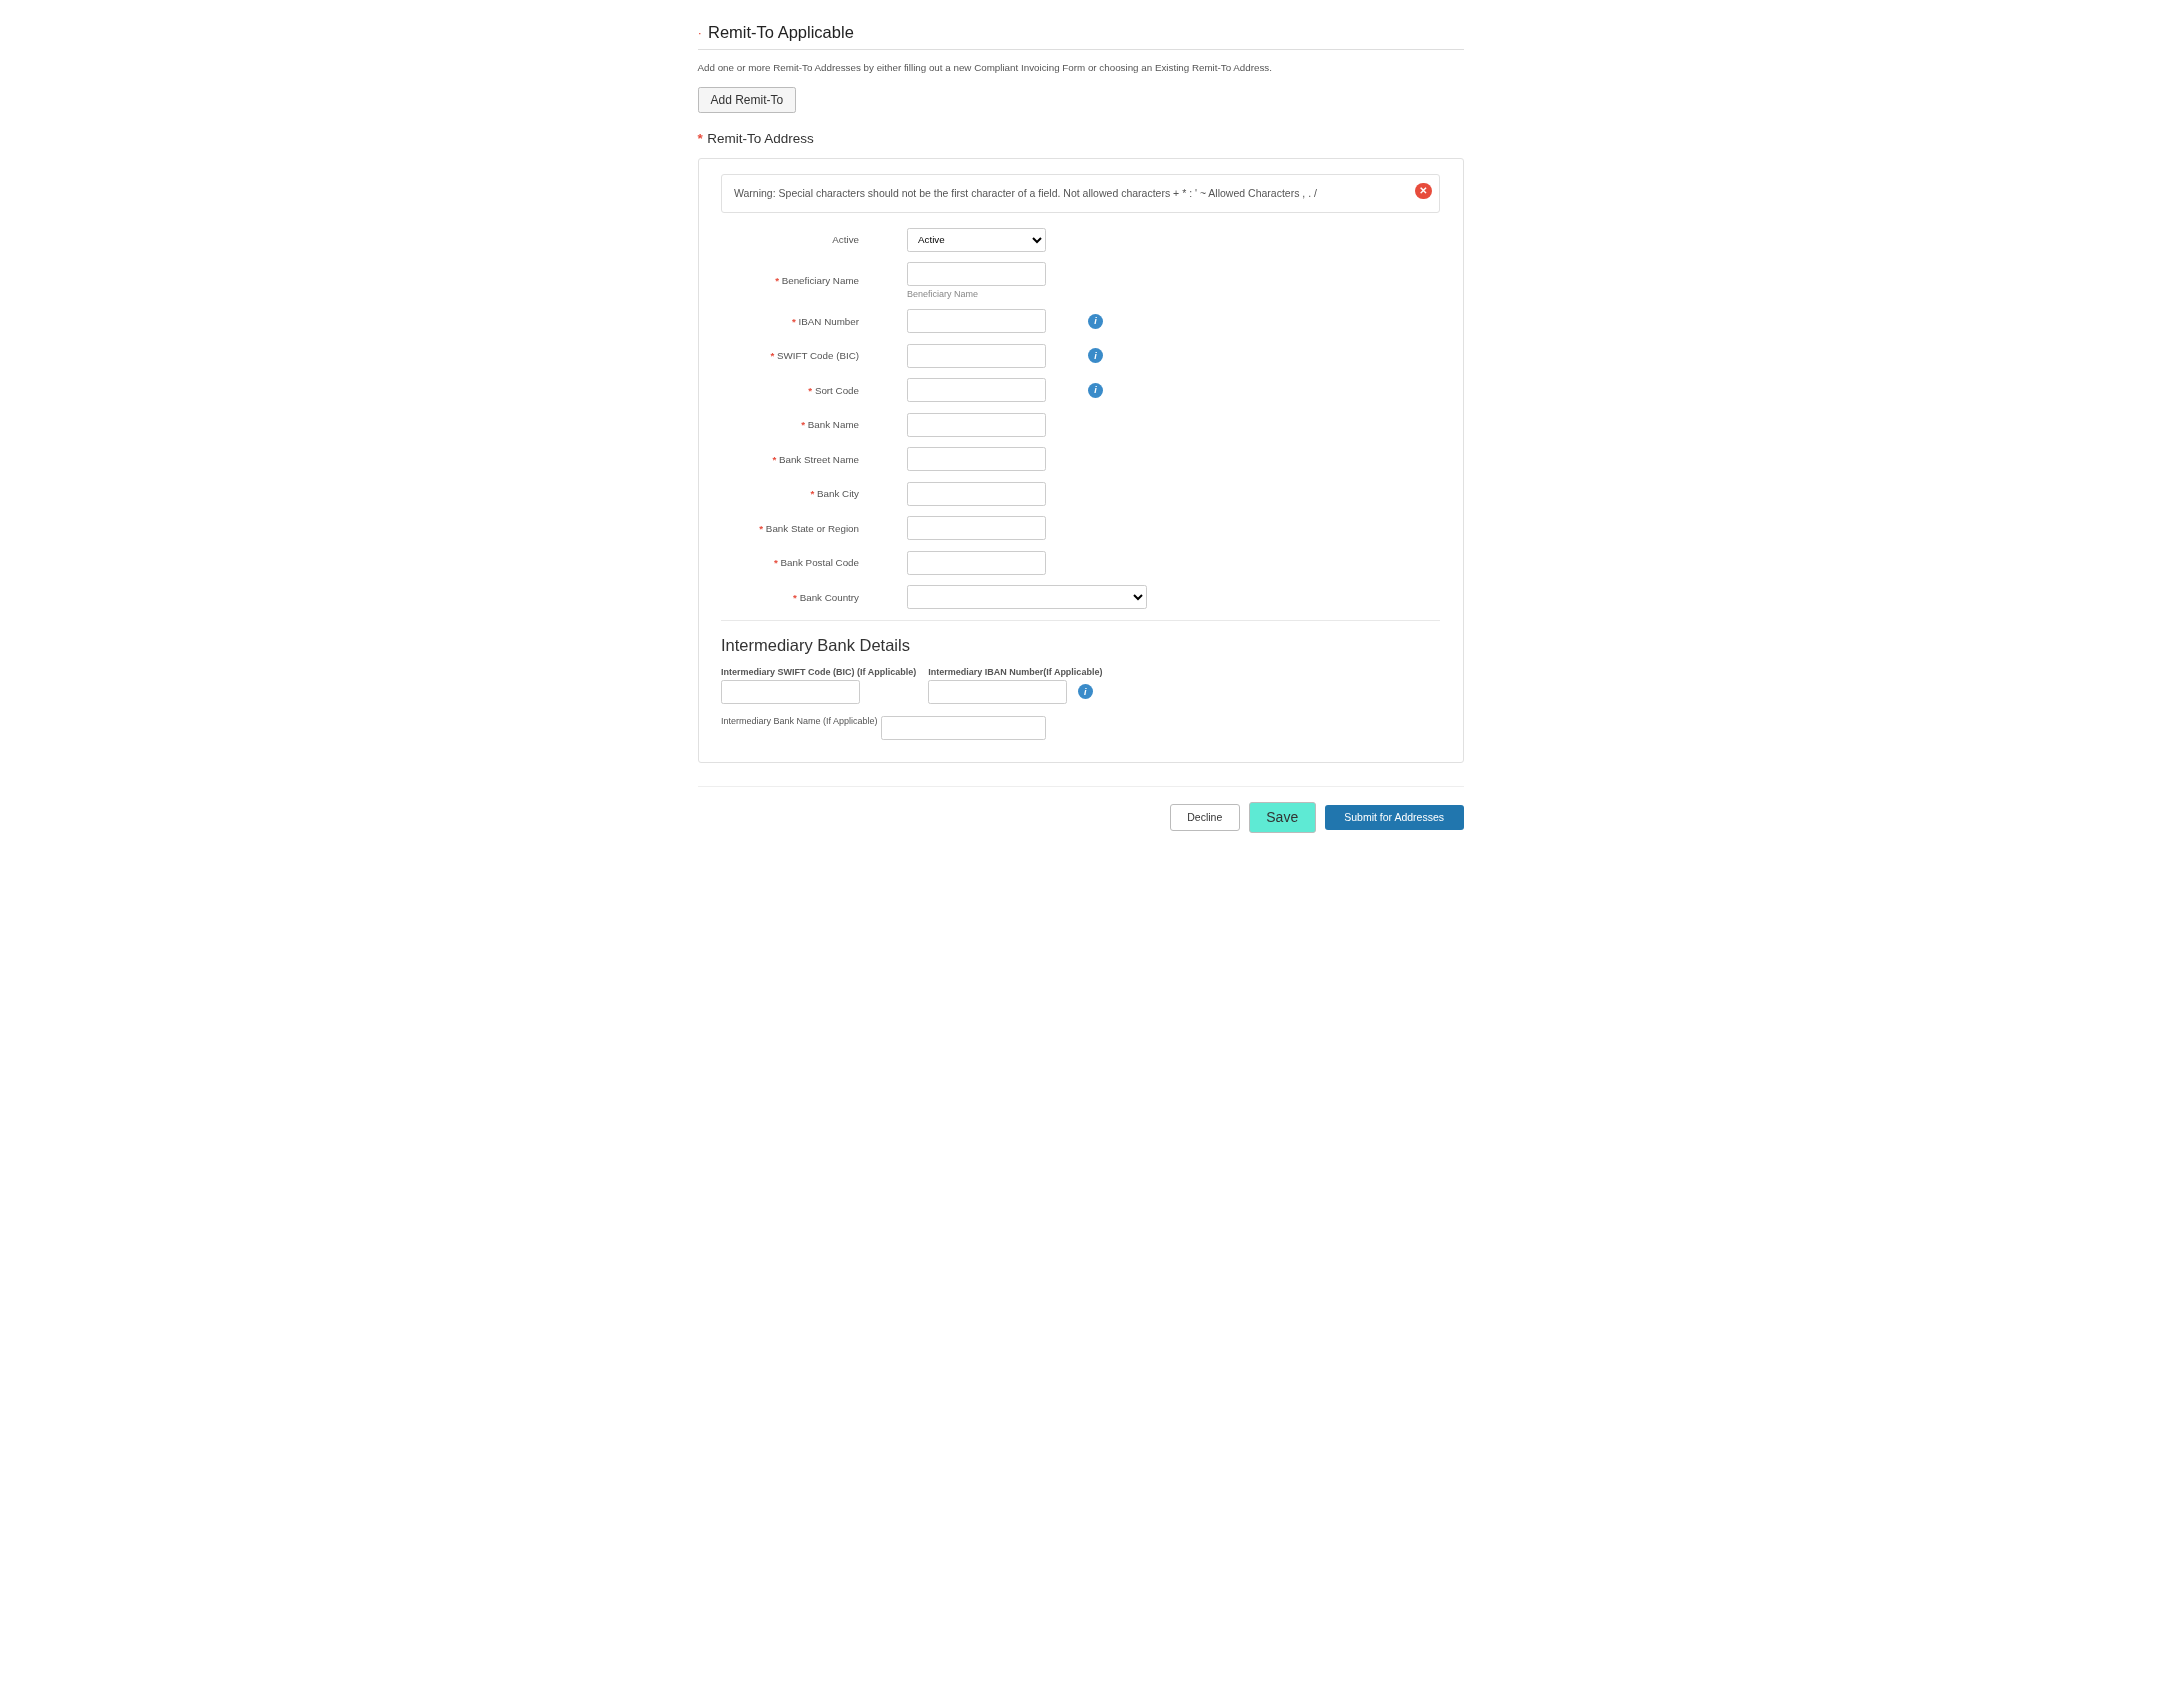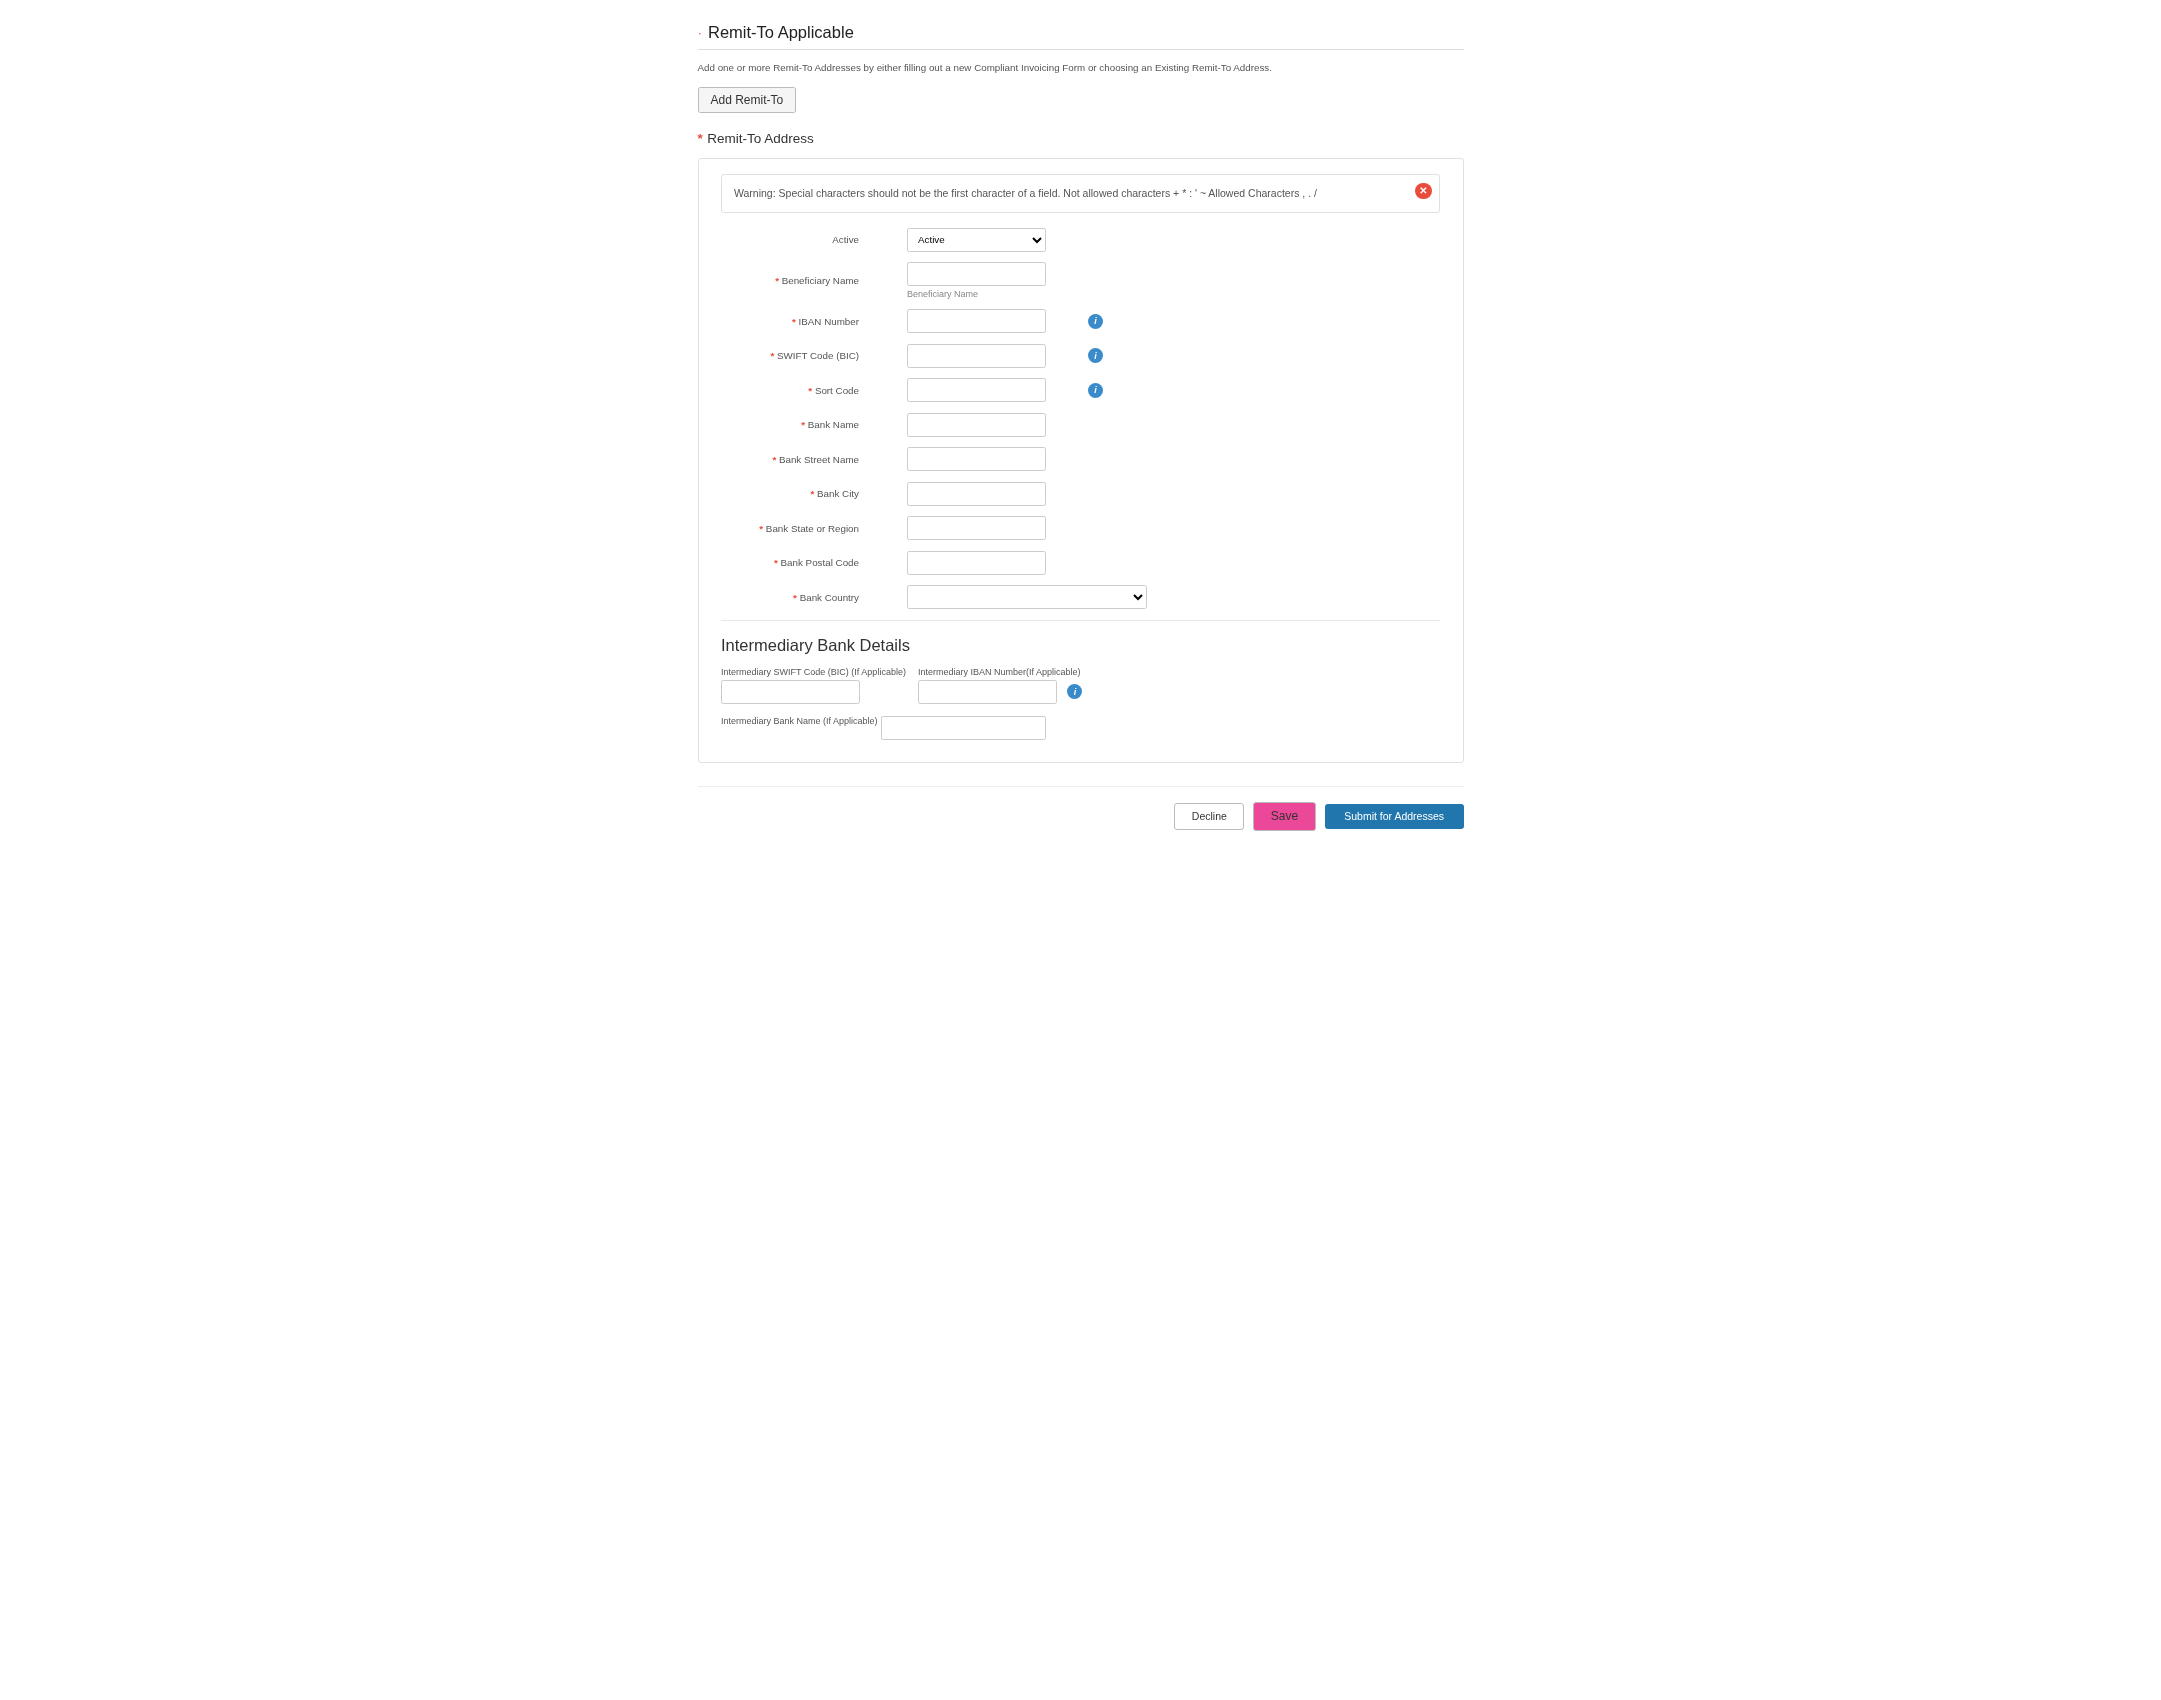--- a/index.html
+++ b/index.html
@@ -182,21 +182,21 @@
       margin-bottom: 12px;
     }
     .intermediary-field {
       display: flex;
       flex-direction: column;
       gap: 3px;
     }
     .intermediary-field label {
       font-size: 9px;
       color: #555;
-      font-weight: 400;
+      font-weight: 700;
     }
     .intermediary-field-row {
       display: flex;
       align-items: center;
       gap: 4.5px;
     }
 
     
     .footer-bar {
       display: flex;
@@ -211,24 +211,24 @@
       border: 0.8px solid #bbb;
       background: #fff;
       color: #333;
       padding: 6.8px 16.5px;
       font-size: 10.5px;
       border-radius: 3px;
       cursor: pointer;
     }
     .btn-save {
       border: 0.8px solid #bbb;
-      background: #ec4899;
+      background: #5eead4;
       color: #333;
       padding: 6.8px 16.5px;
-      font-size: 12px;
+      font-size: 14px;
       border-radius: 3px;
       cursor: pointer;
     }
     .btn-submit {
       background: #2176ae;
       color: #fff;
       border: none;
       padding: 6.8px 19.5px;
       font-size: 10.5px;
       border-radius: 3px;

